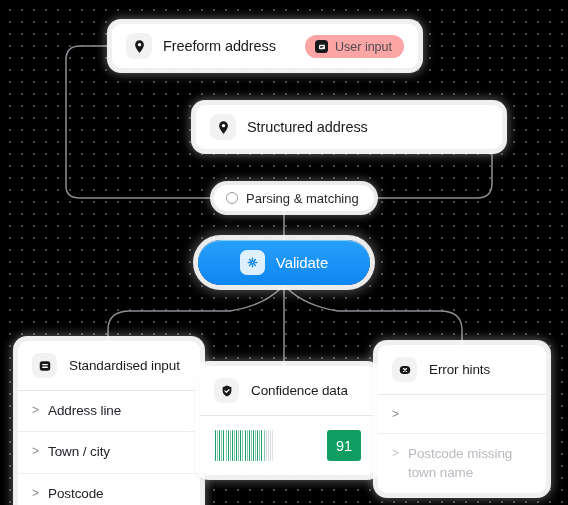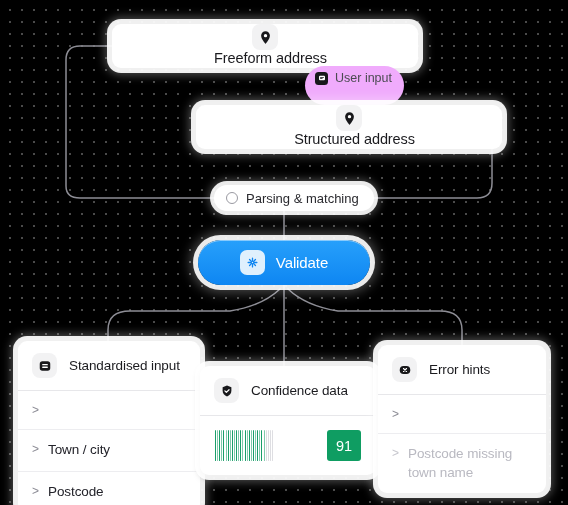--- a/index.html
+++ b/index.html
@@ -37,21 +37,20 @@
                 0 0 10px 7px rgba(255,255,255,0.30),
                 0 3px 6px rgba(0,0,0,0.55);
   }
 
   
   .source-row {
     display: flex;
     align-items: center;
     padding: 0 14px;
     height: 44px;
-    flex-direction: column;
   }
   .src-1 { left: 112px; top: 24px; width: 306px; }
   .src-2 { left: 148px; top: 105px; width: 306px; margin-left: 48px; }
 
   .sq-icon {
     width: 26px; height: 26px;
     border-radius: 8px;
     background: #f2f2f3;
     display: flex; align-items: center; justify-content: center;
     flex: 0 0 auto;
@@ -62,23 +61,23 @@
     margin-left: 11px;
     font-size: 14.5px;
     color: #1b1b1f;
     letter-spacing: -0.1px;
     white-space: nowrap;
   }
 
   .badge {
     margin-left: auto;
     display: flex; align-items: center; gap: 7px;
-    background: #f0abfc;
+    background: #fca5a5;
     border-radius: 999px;
-    padding: 5px 12px 20px 10px;
+    padding: 5px 12px 4px 10px;
   }
   .badge-label {
     font-size: 12.5px;
     color: #4b4b52;
     white-space: nowrap;
   }
   .badge .mini {
     width: 13px; height: 13px;
     border-radius: 3.5px;
     background: #18181b;
@@ -280,20 +279,21 @@
       <svg width="14" height="14" viewBox="0 0 24 24">
         <rect x="3" y="4" width="18" height="16" rx="4.5" fill="#18181b"></rect>
         <rect x="7" y="8.5" width="10" height="2.4" rx="1.2" fill="#ffffff"></rect>
         <rect x="7" y="13" width="10" height="2.4" rx="1.2" fill="#ffffff"></rect>
       </svg>
     </span>
     <span class="card-head-title">Standardised input</span>
   </div>
   <div class="list-row">
     <span class="chev">&gt;</span>
+    <span class="list-text">Address line</span>
   </div>
   <div class="list-row">
     <span class="chev">&gt;</span>
     <span class="list-text">Town / city</span>
   </div>
   <div class="list-row">
     <span class="chev">&gt;</span>
     <span class="list-text">Postcode</span>
   </div>
 </div>

